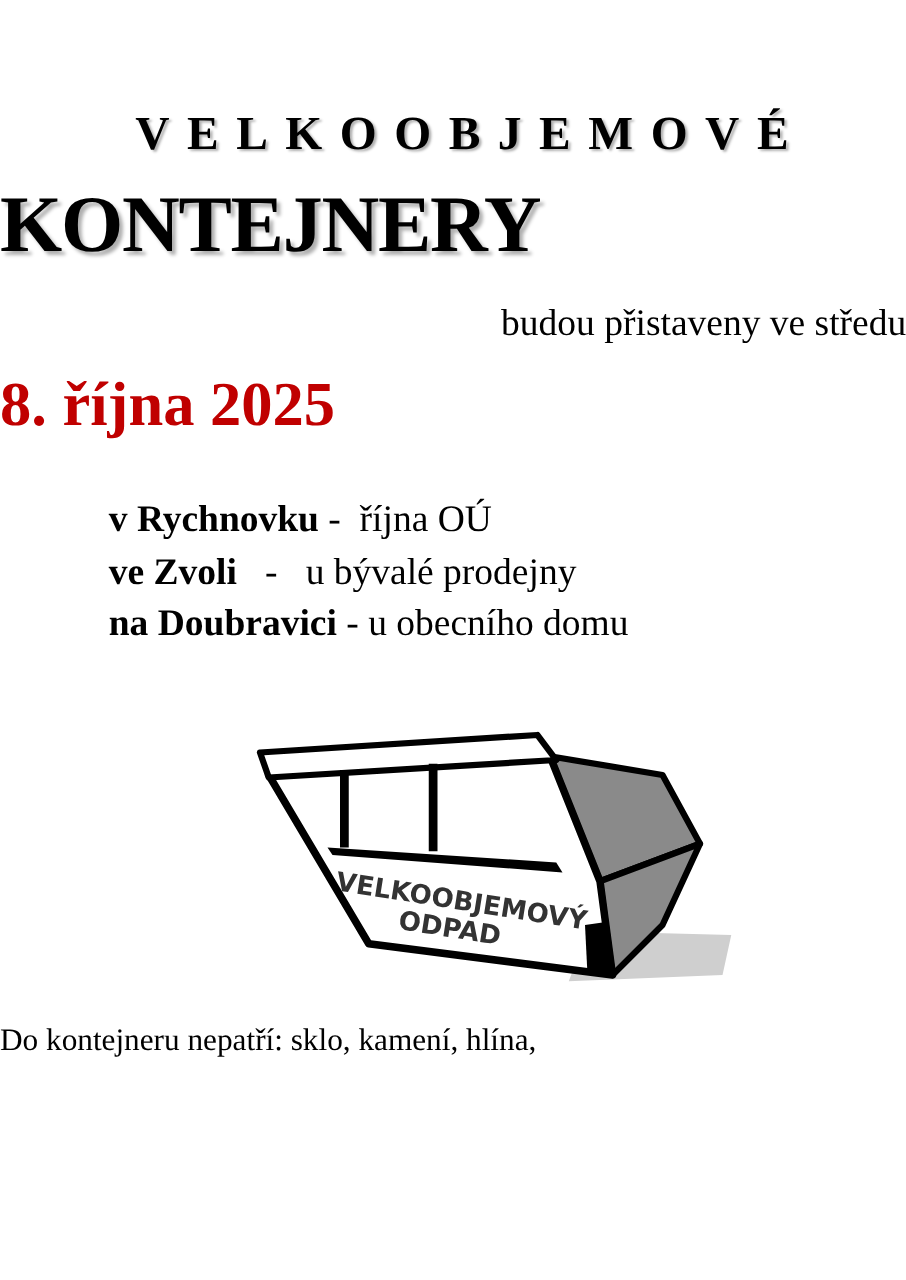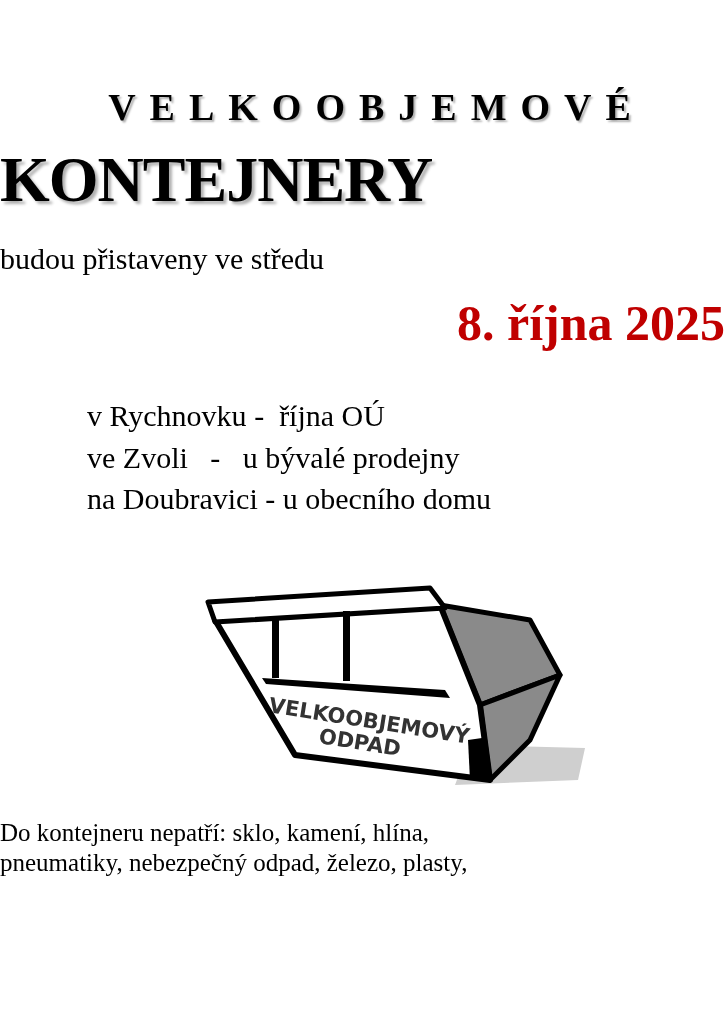--- a/index.html
+++ b/index.html
@@ -5,25 +5,25 @@
   html, body { margin: 0; padding: 0; background: #ffffff; }
   body { width: 725px; height: 1024px; position: relative; overflow: hidden;
          font-family: "Liberation Serif", "DejaVu Serif", serif; color: #000; }
   .abs { position: absolute; }
   .title1 { left: 0; width: 725px; top: 88px; text-align: center;
             font-size: 38px; font-weight: bold; letter-spacing: 14px; padding-left: 14px;
             text-shadow: 2px 2px 2px #b0b0b0; line-height: 1; }
   .title2 { left: 0; width: 725px; top: 148px; text-align: left;
             font-size: 64px; font-weight: bold; line-height: 1;
             text-shadow: 3px 3px 3px #b0b0b0; letter-spacing: -1px; }
-  .subtitle { left: 0; width: 725px; top: 244px; text-align: left; font-size: 30px; line-height: 1; }
-  .date { left: 0; width: 725px; top: 298px; text-align: right; font-size: 50px; font-weight: bold;
+  .subtitle { left: 0; width: 725px; top: 244px; text-align: right; font-size: 30px; line-height: 1; }
+  .date { left: 0; width: 725px; top: 298px; text-align: left; font-size: 50px; font-weight: bold;
           line-height: 1; }
   .loc { left: 87px; font-size: 30px; line-height: 1; white-space: pre; }
-  .loc b { font-weight: normal; }
+  .loc b { font-weight: bold; }
   .note { left: 0; width: 725px; top: 818px; font-size: 25px; line-height: 30px; }
   .container-img { left: 200px; top: 580px; width: 390px; height: 210px; }
 </style>
 </head>
 <body>
 
 <div class="abs title1">VELKOOBJEMOVÉ</div>
 <div class="abs title2">KONTEJNERY</div>
 <div class="abs subtitle">budou přistaveny ve středu</div>
 <div class="abs date" style="color:#c00000">8. října 2025</div>
@@ -49,14 +49,13 @@
   <polygon points="62,98 245,110 250,118 66,104" fill="#000"></polygon>
 
   <polygon points="268,160 282,158 290,200 270,200" fill="#000"></polygon>
 
   <text x="68" y="132" font-family="DejaVu Sans, sans-serif" font-size="21" font-weight="bold" fill="#333" transform="rotate(9 68 132)">VELKOOBJEMOVÝ</text>
   <text x="118" y="163" font-family="DejaVu Sans, sans-serif" font-size="21" font-weight="bold" fill="#333" transform="rotate(9 118 163)">ODPAD</text>
 </svg>
 
 <div class="abs note">
   <div>Do kontejneru nepatří: sklo, kamení, hlína,</div>
-  <div>pneumatiky, nebezpečný odpad, železo, plasty,</div>
 </div>
 
 </body></html>

